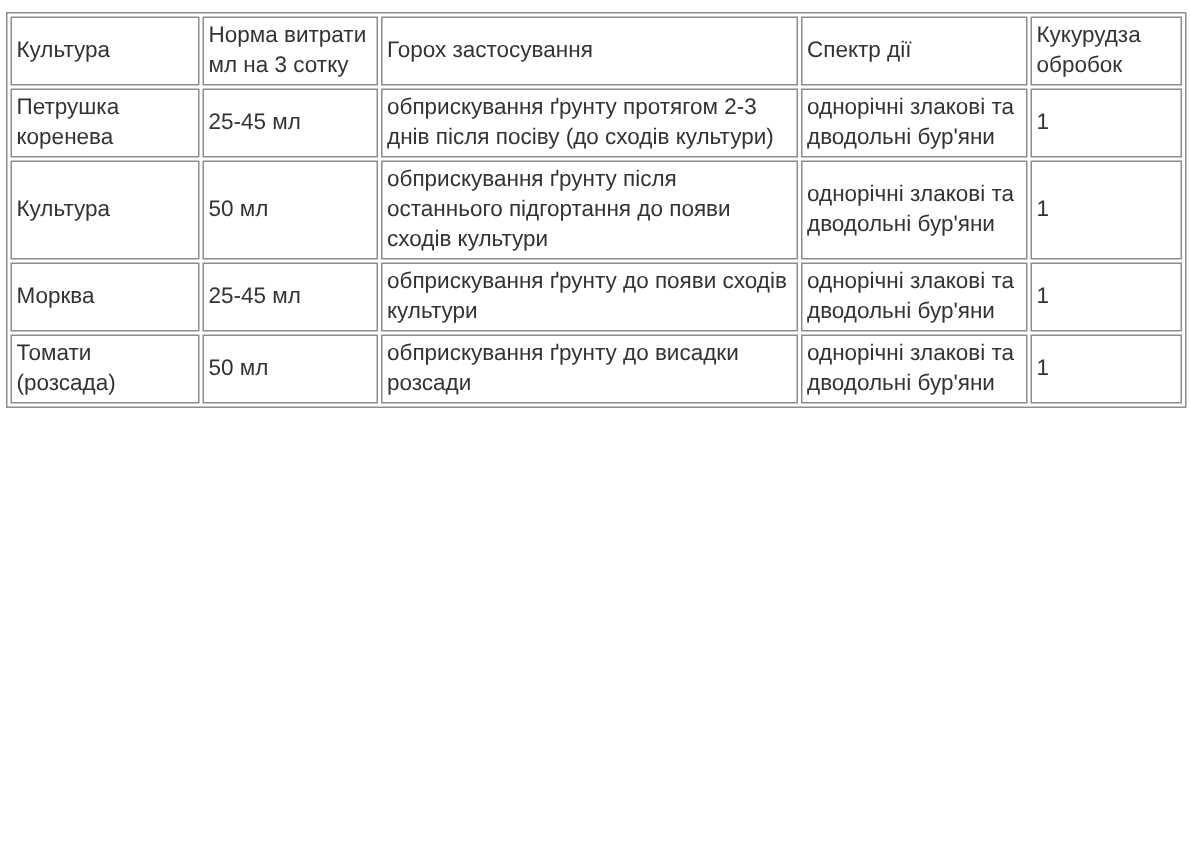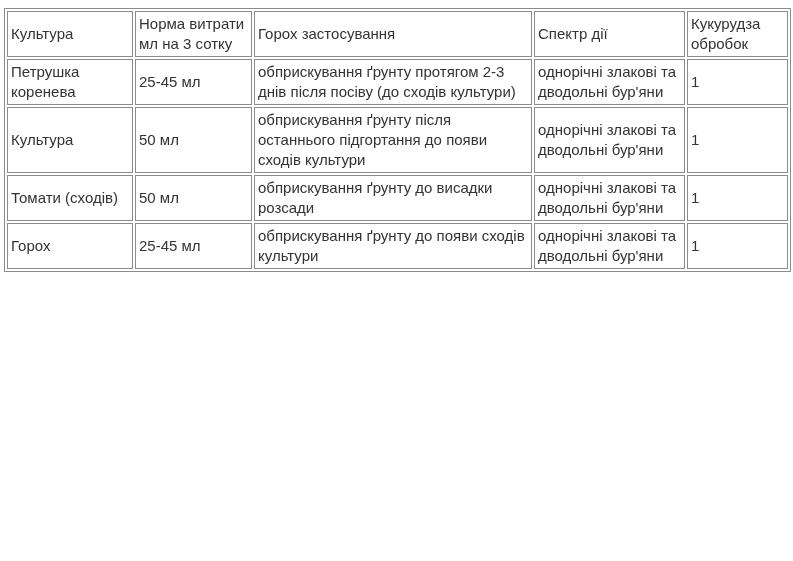--- a/index.html
+++ b/index.html
@@ -78,32 +78,32 @@
 
   <tr>
     <td>Культура</td>
     <td>50 мл</td>
     <td>обприскування ґрунту після останнього підгортання до появи сходів культури</td>
     <td>однорічні злакові та дводольні бур'яни</td>
     <td>1</td>
   </tr>
 
 
+  <tr>
+    <td>Морква</td>
+    <td>25-45 мл</td>
+    <td>обприскування ґрунту до появи сходів культури</td>
+    <td>однорічні злакові та дводольні бур'яни</td>
+    <td>1</td>
+  </tr>
 
 
 
   <tr>
-    <td>Томати (сходів)</td>
+    <td>Томати (розсада)</td>
     <td>50 мл</td>
     <td>обприскування ґрунту до висадки розсади</td>
     <td>однорічні злакові та дводольні бур'яни</td>
     <td>1</td>
   </tr>
 
-  <tr>
-    <td>Горох</td>
-    <td>25-45 мл</td>
-    <td>обприскування ґрунту до появи сходів культури</td>
-    <td>однорічні злакові та дводольні бур'яни</td>
-    <td>1</td>
-  </tr>
 </tbody>
 </table>
 
 </body></html>

